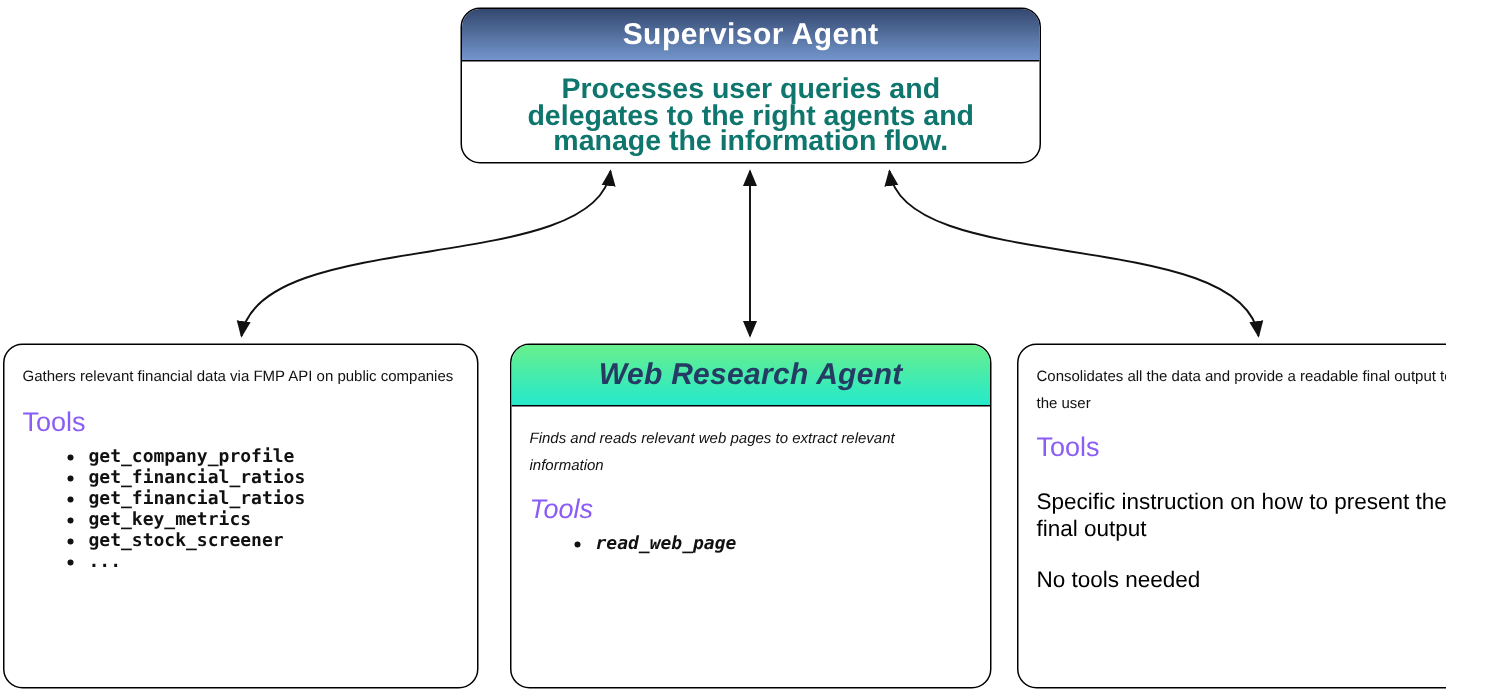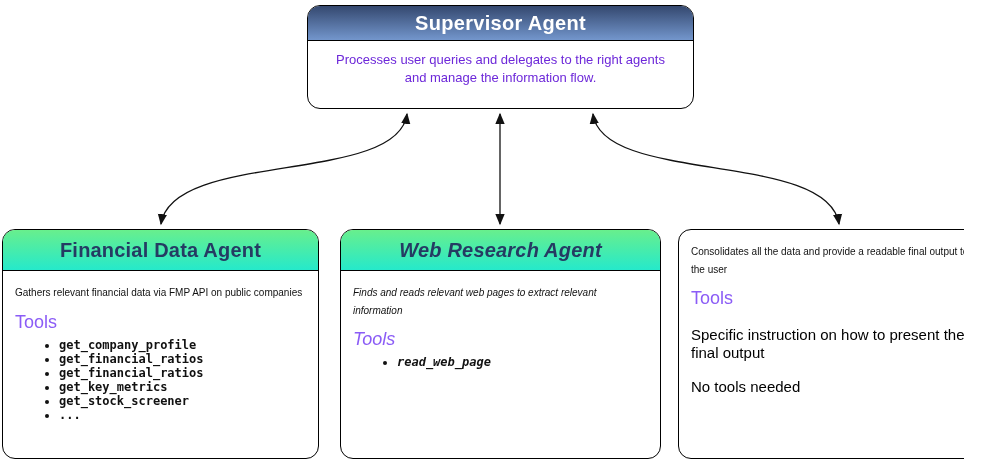--- a/index.html
+++ b/index.html
@@ -51,23 +51,24 @@
   }
   .sup-title {
     color: #ffffff;
     font-size: 20px;
     font-weight: bold;
     letter-spacing: 0.3px;
   }
   .sup-body {
     padding: 10px 20px 0 20px;
     text-align: center;
-    font-size: 13px;
+    font-size: 19px;
     line-height: 17.5px;
-    color: #6d28d9;
+    color: #0f766e;
+    font-weight: bold;
   }
   
   .agent {
     top: 229px;
     height: 230px;
   }
   .agent-financial { left: 2px;   width: 317px; }
   .agent-web       { left: 340px; width: 321px; font-style: italic; }
   .agent-output    { left: 678px; width: 321px; }
   .agent-header {
@@ -132,23 +133,20 @@
   </svg>
 
   <div class="box supervisor">
     <div class="box-header sup-header">
       <span class="sup-title">Supervisor Agent</span>
     </div>
     <div class="sup-body">Processes user queries and delegates to the right agents and manage the information flow.</div>
   </div>
 
   <div class="box agent agent-financial">
-    <div class="box-header agent-header">
-      <span class="agent-title">Financial Data Agent</span>
-    </div>
     <div class="agent-body">
       <p class="desc">Gathers relevant financial data via FMP API on public companies</p>
       <p class="tools-label">Tools</p>
       <ul class="tool-list">
         <li>get_company_profile</li>
         <li>get_financial_ratios</li>
         <li>get_financial_ratios</li>
         <li>get_key_metrics</li>
         <li>get_stock_screener</li>
         <li>...</li>

